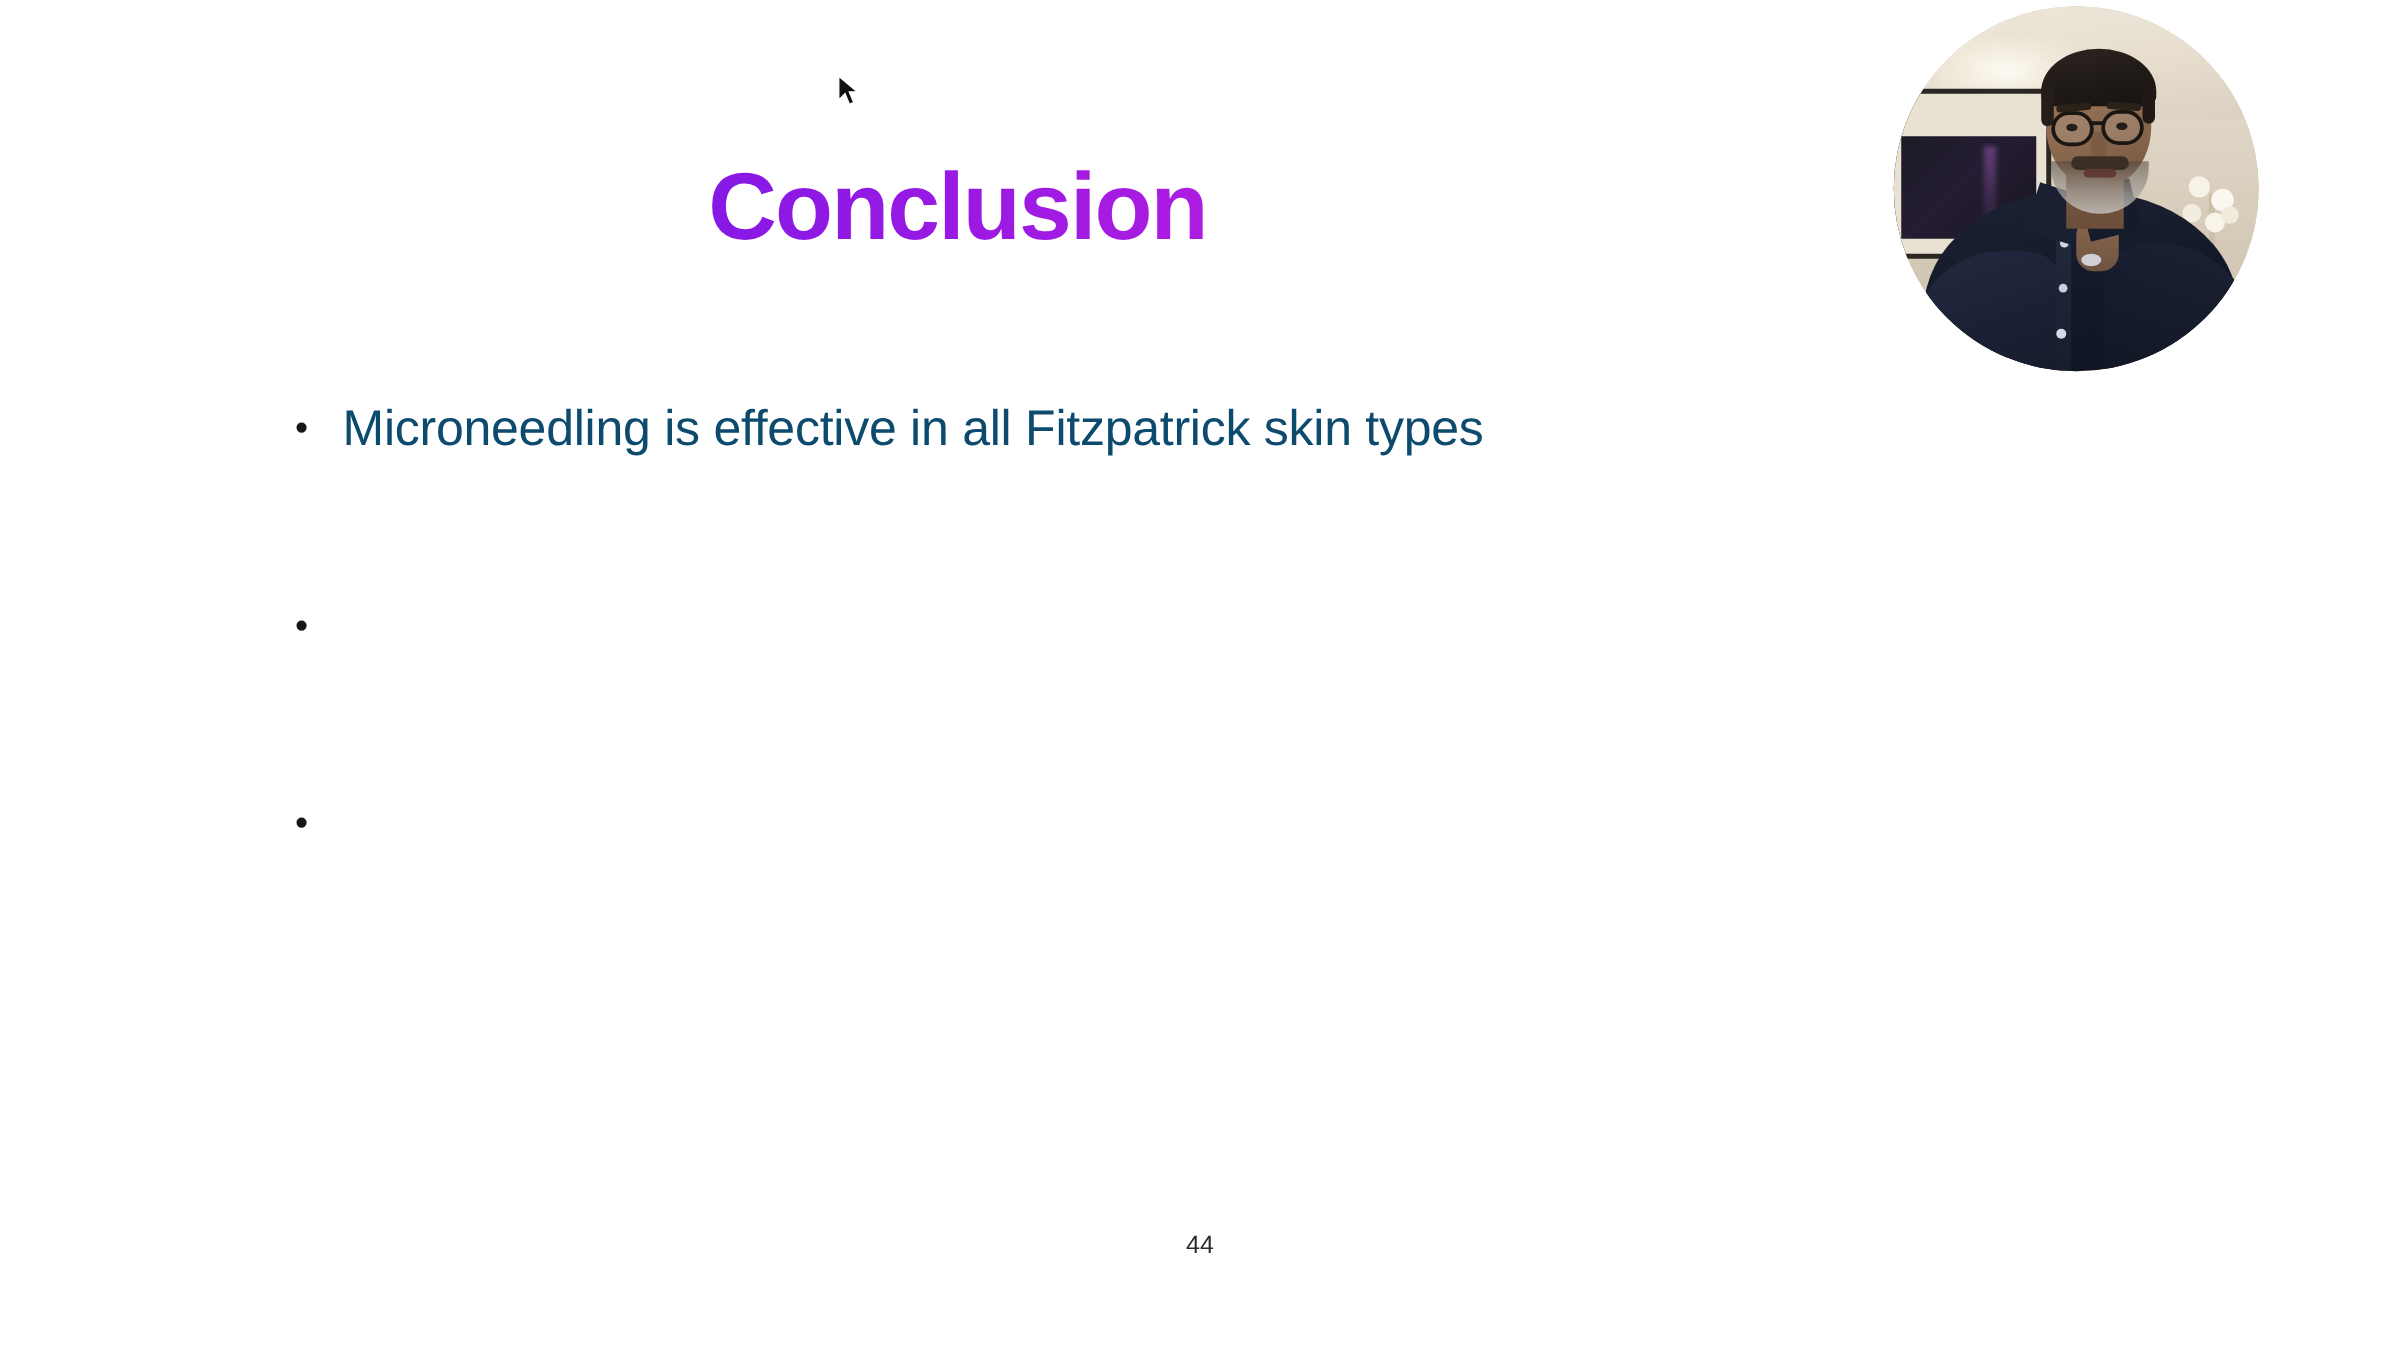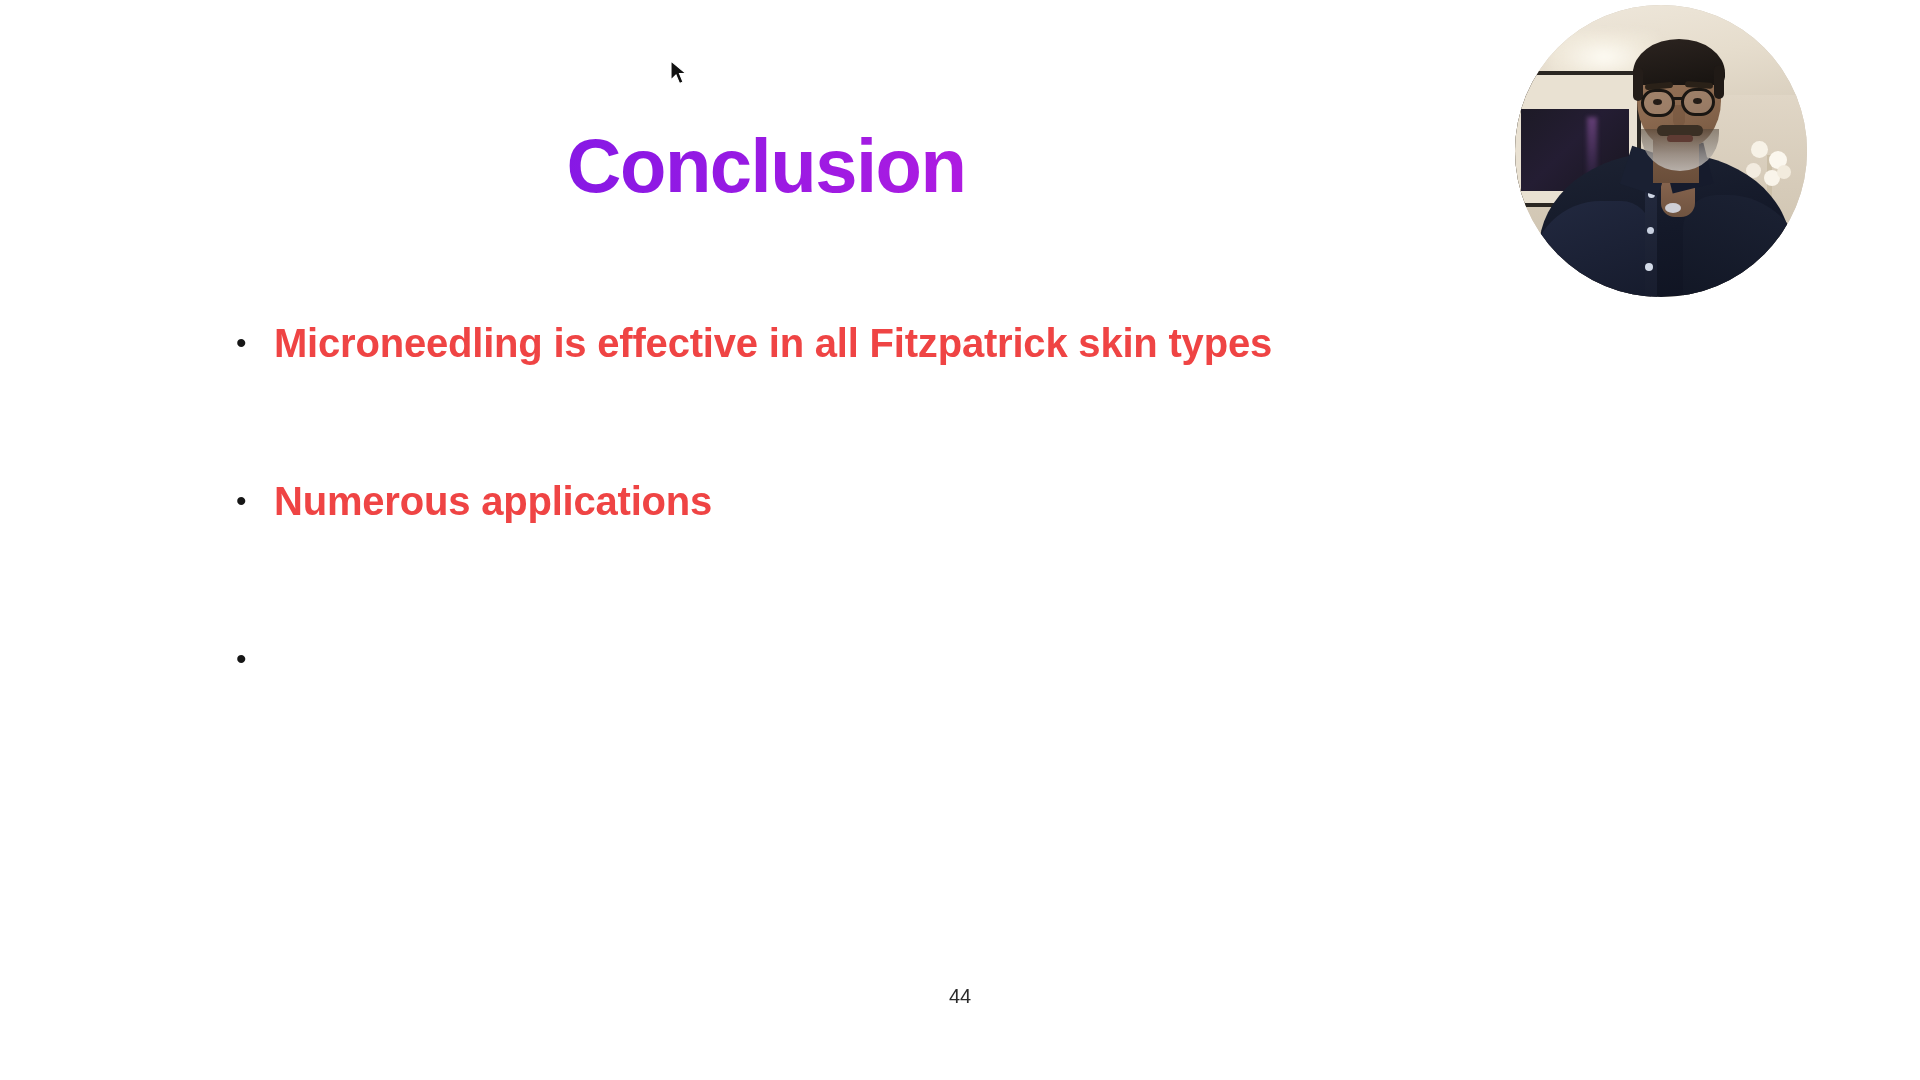--- a/index.html
+++ b/index.html
@@ -59,24 +59,23 @@
     font-size: 30px;
     line-height: 50px;
     color: #161616;
     text-align: left;
     padding-left: 4px;
   }
 
   .bullet-text {
     font-size: 40px;
     line-height: 50px;
-    color: #ef4444;
+    color: #0c4a6e;
     letter-spacing: -0.2px;
     white-space: nowrap;
-    font-weight: bold;
   }
 
   
   #page-number {
     position: absolute;
     left: 0;
     top: 985px;
     width: 1920px;
     text-align: center;
     font-size: 20px;
@@ -237,21 +236,20 @@
 
   <div id="bullet-list">
 
     <div class="bullet-row">
       <span class="bullet-marker">•</span>
       <span class="bullet-text">Microneedling is effective in all Fitzpatrick skin types</span>
     </div>
 
     <div class="bullet-row">
       <span class="bullet-marker">•</span>
-      <span class="bullet-text">Numerous applications</span>
     </div>
 
     <div class="bullet-row">
       <span class="bullet-marker">•</span>
     </div>
 
   </div>
 
   <div id="page-number">44</div>
 

